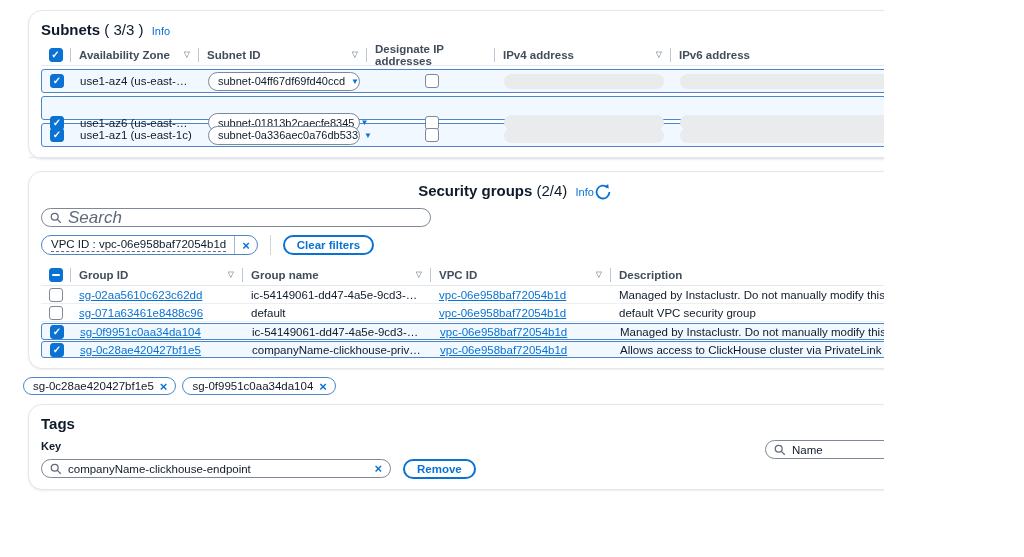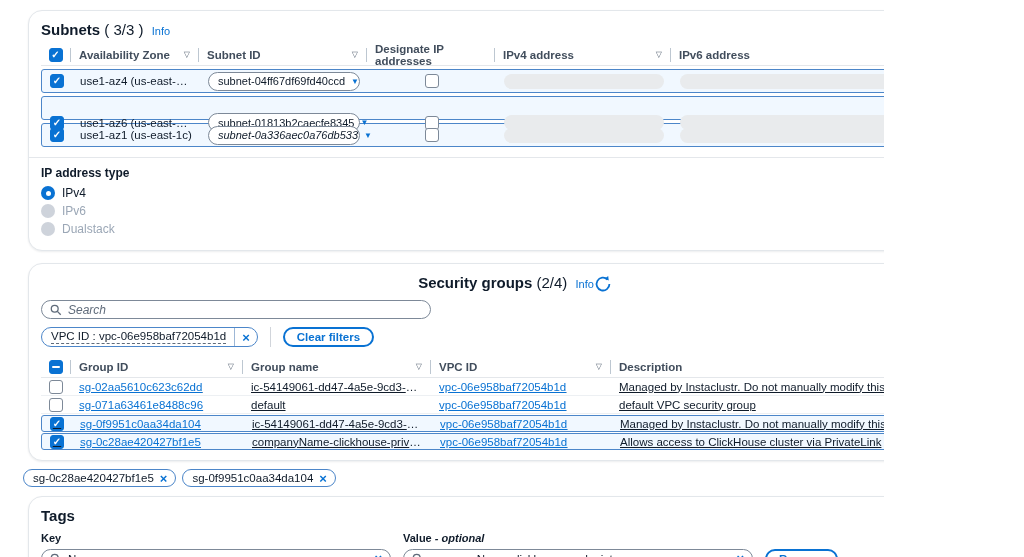--- a/index.html
+++ b/index.html
@@ -45,38 +45,38 @@
   .divider { border-top:1px solid #e4e7eb; margin-top:8px; }
   .ip-type .lbl { font-size:12px; font-weight:bold; margin-bottom:6px; }
   .radio-row { display:flex; align-items:center; gap:7px; margin-bottom:4px; font-size:12px; }
   .radio-row.dis { color:#9ba7b6; }
 
   
   .sg-header { display:flex; align-items:flex-start; justify-content:center; }
   .refresh-btn { width:20px; height:20px; border:none; background:none; cursor:pointer; padding:0; }
   .search-box { margin-top:6px; width:390px; height:19px; border:1px solid #7d8998; border-radius:10px;
                 display:flex; align-items:center; padding:0 8px; gap:6px; background:#fff; }
-  .search-box input { border:none; outline:none; flex:1; font-family:inherit; font-size:12px; background:transparent; color:#0f1b2a; }
+  .search-box input { border:none; outline:none; flex:1; font-family:inherit; font-size:17px; background:transparent; color:#0f1b2a; }
   .search-box input::placeholder { font-style:italic; color:#5f6b7a; }
   .filter-row { margin-top:8px; display:flex; align-items:center; }
   .token { display:inline-flex; align-items:center; height:20px; border:1px solid #4c86c9; border-radius:10px;
            padding:0 0 0 9px; font-size:11.5px; background:#fff; }
   .token .t-label { border-bottom:1px dashed #5f6b7a; padding-bottom:1px;text-align:center; }
   .token .t-sep { width:1px; height:18px; background:#9db7d6; margin-left:8px; }
   .token .t-x { color:#0972d3; font-size:13px; font-weight:bold; padding:0 7px; cursor:pointer; }
   .vsep { width:1px; height:20px; background:#d1d5db; margin:0 12px; }
   .pill-btn { display:inline-flex; align-items:center; height:20px; padding:0 12px; border:2px solid #0972d3;
               border-radius:11px; background:#fff; color:#0972d3; font-size:11.5px; font-weight:bold; cursor:pointer; font-family:inherit; }
   .pager { margin-left:auto; display:flex; align-items:center; gap:8px; color:#5f6b7a; }
   .pager .chev { font-size:12px; color:#8d99a8; cursor:pointer; }
   .pager .pnum { font-weight:bold; color:#0f1b2a; font-size:12px; }
   .pager .psep { width:1px; height:18px; background:#d1d5db; }
   .gear { font-size:14px; color:#414d5c; cursor:pointer; }
 
-  .grow { height:18px; border-bottom:1px solid #edf0f3;text-decoration:underline; }
+  .grow { height:18px; border-bottom:1px solid #edf0f3; }
   .grow.sel { background:#f1f8ff; border:1px solid #4c86c9; border-radius:3px; height:17px; margin-top:1px; }
   .cell a { color:#0972d3; text-decoration:underline; cursor:pointer; }
 
   .chips-row { margin:8px 0 0 23px; display:flex; gap:6px; }
   .chip { display:inline-flex; align-items:center; height:18px; border:1px solid #4c86c9; border-radius:9px;
           background:#fff; padding:0 2px 0 9px; font-size:11.5px; }
   .chip .t-x { color:#0972d3; font-size:13px; font-weight:bold; padding:0 6px; cursor:pointer; }
 
   
   .tags-grid { display:grid; grid-template-columns:350px 350px auto; column-gap:12px; margin-top:8px; }
@@ -177,55 +177,40 @@
           </div>
       </div>
 
       <div class="srow grid-subnets">
         <div class="cell center">
             <span class="checkbox checked">
               <span class="tick">✓</span>
             </span>
           </div>
         <div class="cell">use1-az1 (us-east-1c)</div>
-        <div class="cell" style="padding:0 8px; overflow:visible;font-style:italic;">
+        <div class="cell" style="padding:0 8px; overflow:visible;">
           <div class="select">
             <span>subnet-0a336aec0a76db533</span>
             <span class="caret">▼</span>
           </div>
         </div>
         <div class="cell center">
             <span class="checkbox"></span>
           </div>
         <div class="cell" style="padding:0;">
             <div class="disabled-field"></div>
           </div>
         <div class="cell" style="padding:0;">
             <div class="disabled-field"></div>
           </div>
       </div>
     </div>
 
     <div class="divider"></div>
 
-    <div class="sec-pad ip-type" style="padding-top:8px;">
-      <div class="lbl">IP address type</div>
-      <div class="radio-row">
-        <span class="radio sel"></span>
-        <span>IPv4</span>
-      </div>
-      <div class="radio-row dis">
-        <span class="radio dis"></span>
-        <span>IPv6</span>
-      </div>
-      <div class="radio-row dis">
-        <span class="radio dis"></span>
-        <span>Dualstack</span>
-      </div>
-    </div>
   </section>
 
   <section class="card" style="margin-top:12px;">
     <div class="sec-pad">
       <div class="sg-header">
         <div class="card-title">
           <span>Security groups</span>
           <span class="count">(2/4)</span>
           <a class="info-link">Info</a>
         </div>
@@ -336,24 +321,20 @@
       <span>sg-0f9951c0aa34da104</span>
       <span class="t-x">×</span>
     </span>
   </div>
 
   <section class="card" style="margin-top:9px;">
     <div class="sec-pad">
       <div class="card-title">Tags</div>
       <div class="tags-grid">
         <div class="fld-label">Key</div>
-        <div class="fld-label">
-          <span>Value</span>
-          <span class="opt">- optional</span>
-        </div>
         <div></div>
 
         <div class="input-box">
           <svg class="icon-svg" width="12" height="12" viewBox="0 0 14 14">
             <circle cx="5.5" cy="5.5" r="4" fill="none" stroke="#5f6b7a" stroke-width="1.5"></circle>
             <line x1="8.6" y1="8.6" x2="12.5" y2="12.5" stroke="#5f6b7a" stroke-width="1.5"></line>
           </svg>
           <input type="text" value="Name" style="">
           <span class="clear-x">×</span>
         </div>

